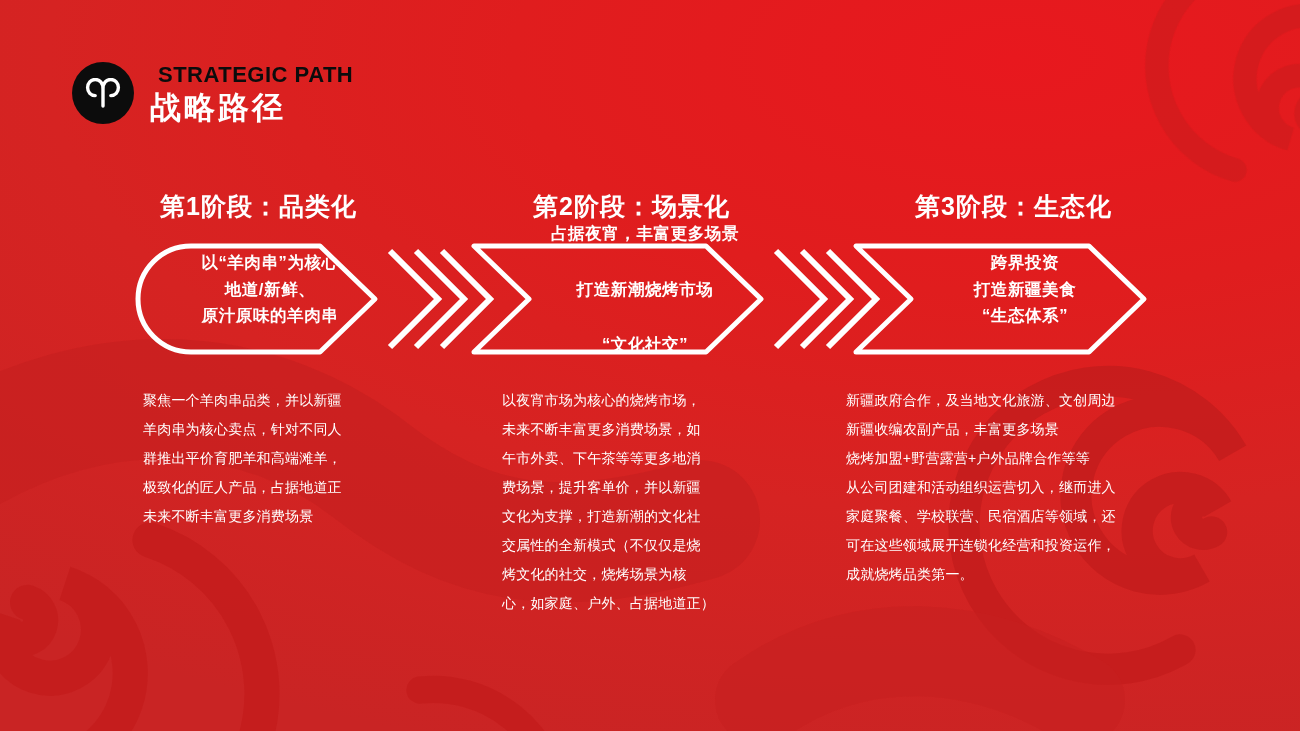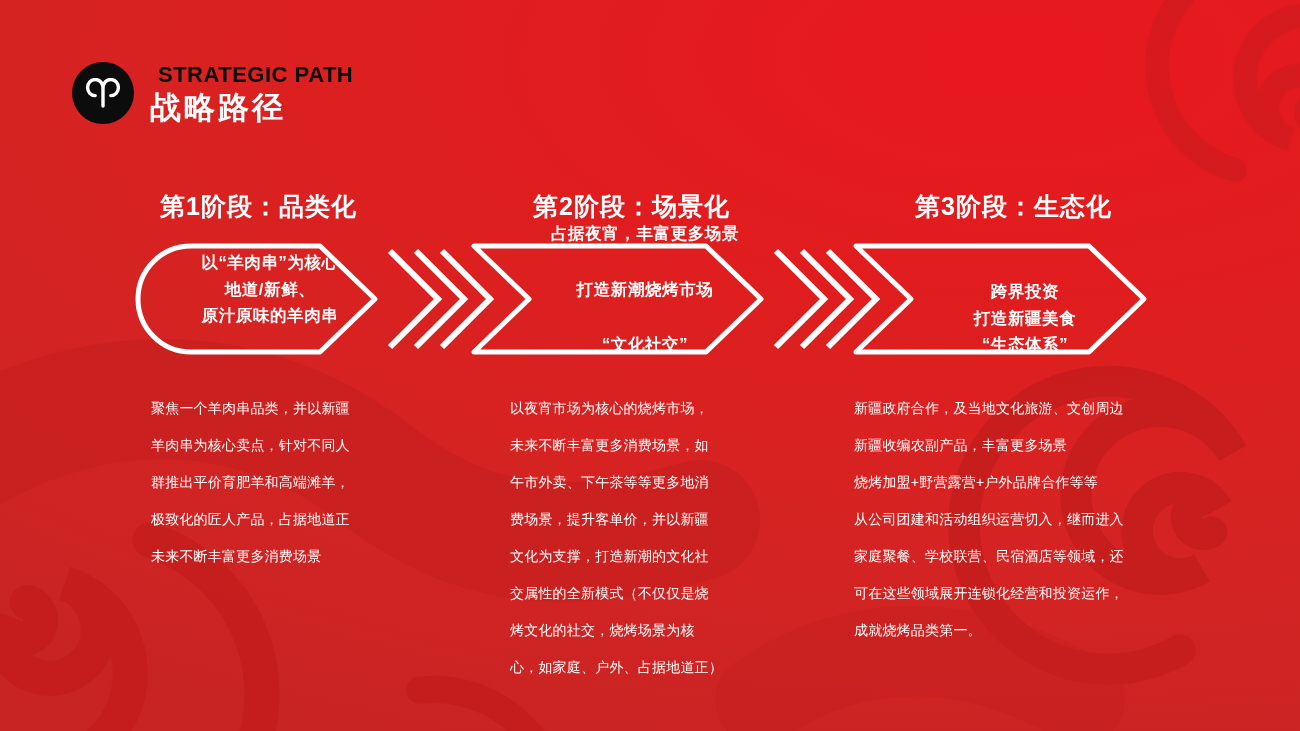--- a/index.html
+++ b/index.html
@@ -106,33 +106,33 @@
     color: #ffffff;
     font-size: 16.5px;
     font-weight: 700;
     line-height: 1.62;
     letter-spacing: 0.6px;
     white-space: nowrap;
     z-index: 3;
   }
   .arrow-label.a1 { left: 150px; width: 240px; }
   .arrow-label.a2 { left: 500px; width: 290px; gap: 29px; }
-  .arrow-label.a3 { left: 880px; width: 290px; margin-top: 29px; }
+  .arrow-label.a3 { left: 880px; width: 290px; }
 
   
   .col {
     position: absolute;
     top: 386px;
     color: #ffffff;
     font-size: 14px;
     line-height: 2.07;
     letter-spacing: 0.2px;
     z-index: 3;
   }
-  .col p { margin: 8px; }
+  .col p { margin: 0; }
   .col.c1 { left: 143px; width: 252px; }
   .col.c2 { left: 502px; width: 248px; }
   .col.c3 { left: 846px; width: 330px; }
 </style>
 </head>
 <body>
 
 <div id="slide">
 
   <svg class="watermark" viewBox="0 0 1300 731" width="1300" height="731" aria-hidden="true">

